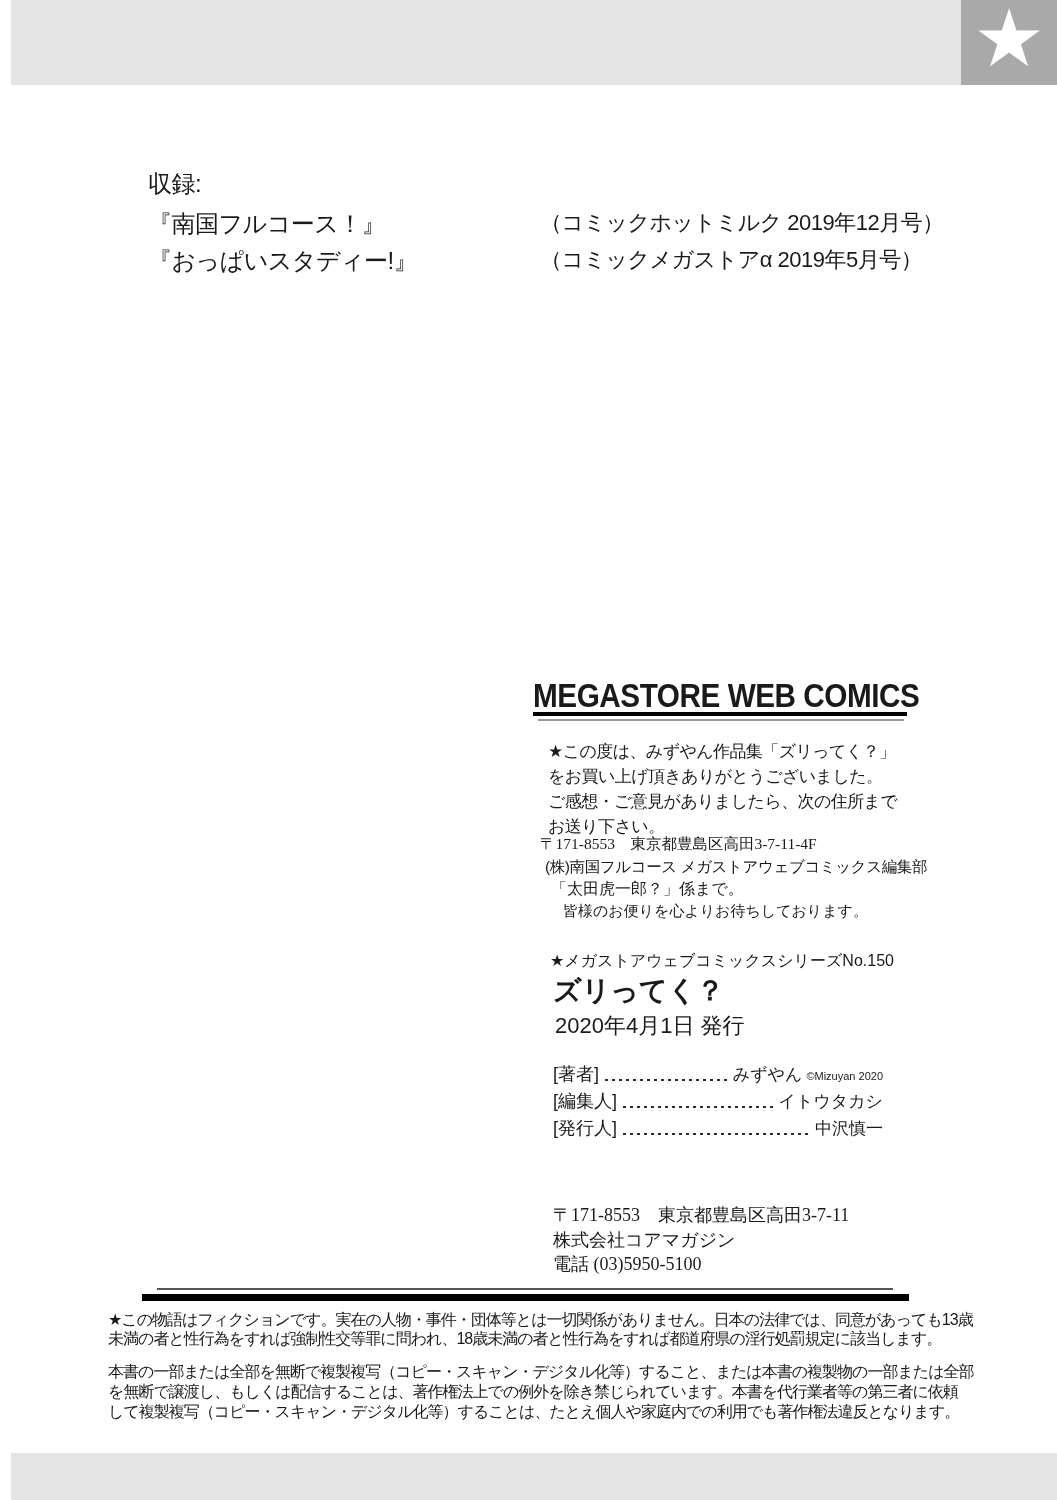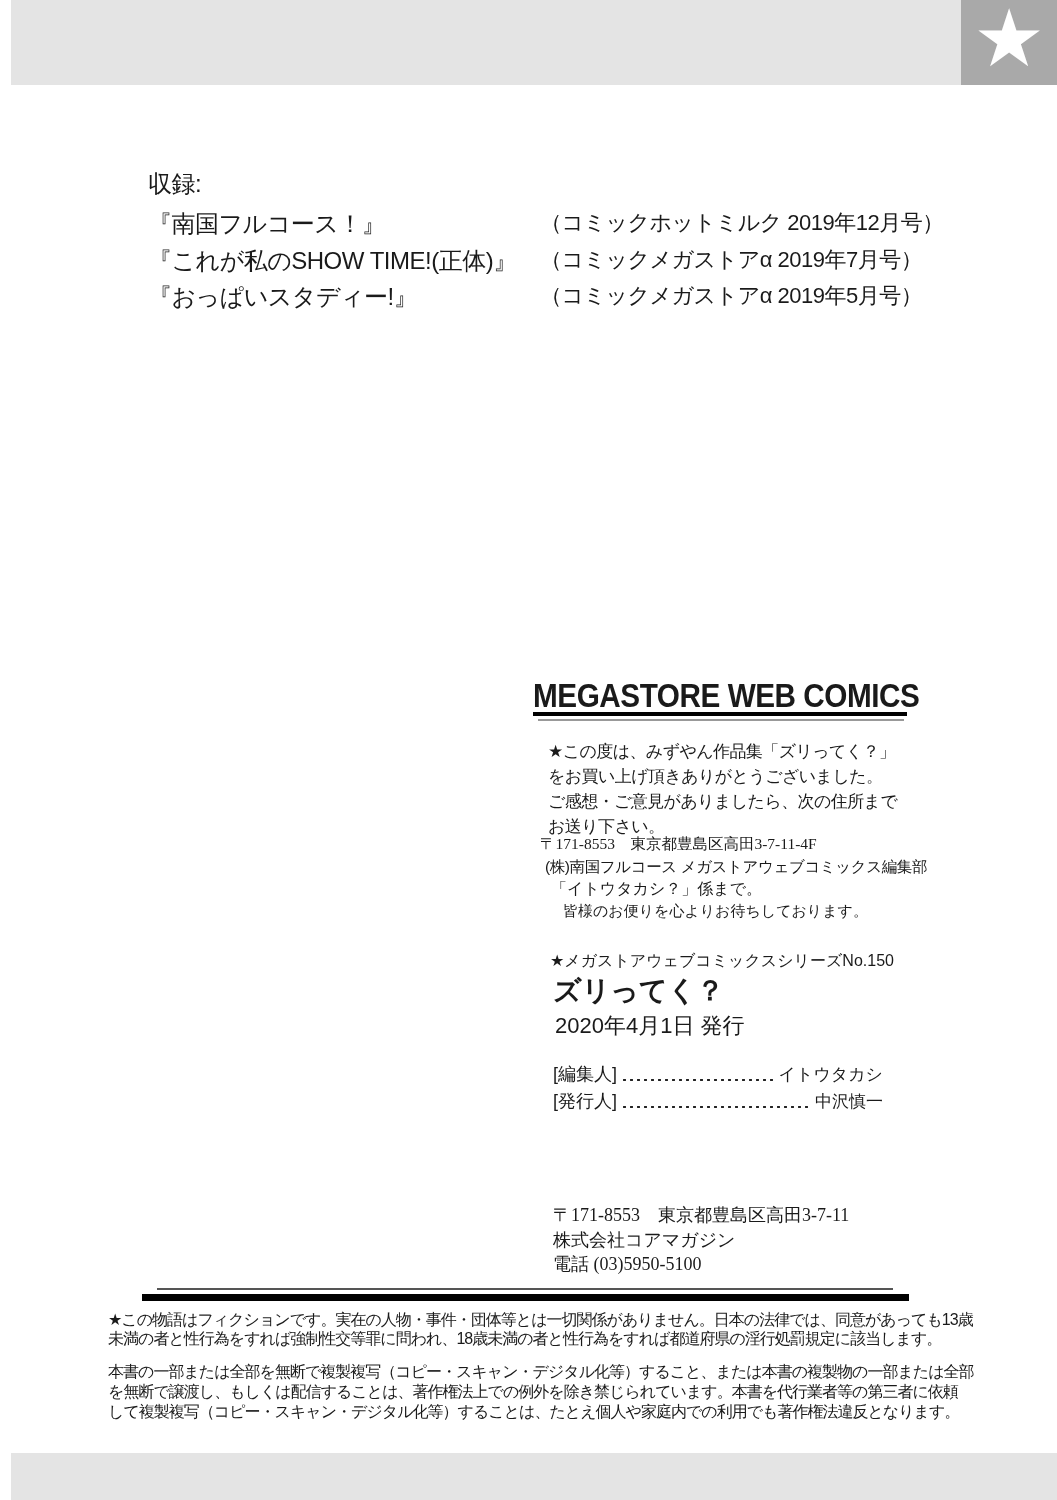--- a/index.html
+++ b/index.html
@@ -67,48 +67,50 @@
   <span class="star">★</span>
 </div>
 
 <section class="toc">
   <div class="toc-heading">収録:</div>
   <div class="toc-row">
     <span class="toc-title">『南国フルコース！』</span>
     <span class="toc-source">（コミックホットミルク 2019年12月号）</span>
   </div>
   <div class="toc-row">
-    <span class="toc-title">『これが私のSHOW TIME!(正体)』</span>
-    <span class="toc-source">（コミックメガストアα 2019年7月号）</span>
-  </div>
-  <div class="toc-row">
     <span class="toc-title">『おっぱいスタディー!』</span>
     <span class="toc-source">（コミックメガストアα 2019年5月号）</span>
   </div>
 </section>
 
 <div class="logo">MEGASTORE WEB COMICS</div>
 <div class="rule-thick1"></div>
 <div class="rule-thin1"></div>
 
 <div class="thanks">★この度は、みずやん作品集「ズリってく？」
 をお買い上げ頂きありがとうございました。
 ご感想・ご意見がありましたら、次の住所まで
 お送り下さい。</div>
 
 <div class="addr1-l1">〒171-8553　東京都豊島区高田3-7-11-4F</div>
 <div class="addr1-l2">(株)南国フルコース メガストアウェブコミックス編集部</div>
-<div class="addr1-l3">「イトウタカシ？」係まで。</div>
+<div class="addr1-l3">「太田虎一郎？」係まで。</div>
 <div class="addr1-l4">皆様のお便りを心よりお待ちしております。</div>
 
 <div class="series-note">★メガストアウェブコミックスシリーズNo.150</div>
 <div class="book-title">ズリってく？</div>
 <div class="pub-date">2020年4月1日 発行</div>
 
 <div class="credits">
+  <div class="credit-row">
+    <span class="credit-label">[著者]</span>
+    <span class="credit-dots"></span>
+    <span class="credit-value">みずやん</span>
+    <span class="credit-copy">©Mizuyan 2020</span>
+  </div>
   <div class="credit-row">
     <span class="credit-label">[編集人]</span>
     <span class="credit-dots"></span>
     <span class="credit-value">イトウタカシ</span>
   </div>
   <div class="credit-row">
     <span class="credit-label">[発行人]</span>
     <span class="credit-dots"></span>
     <span class="credit-value">中沢慎一</span>
   </div>

